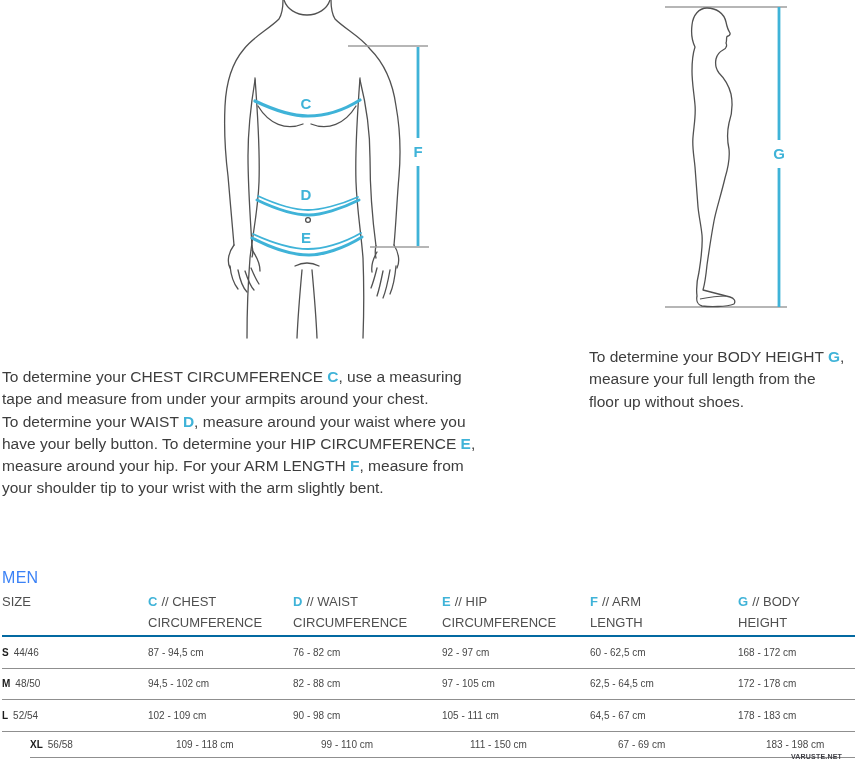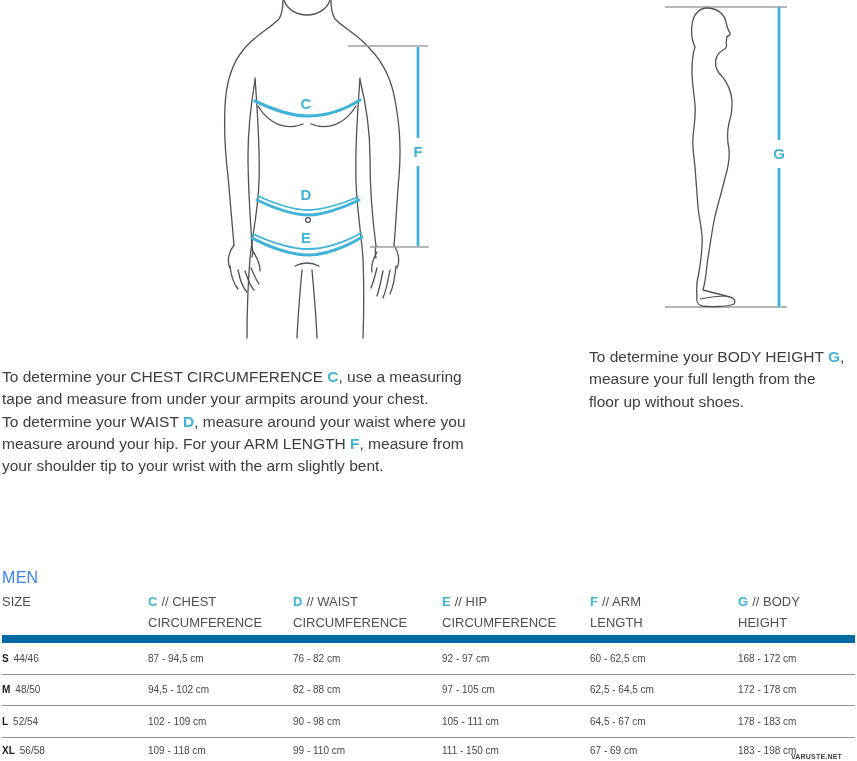--- a/index.html
+++ b/index.html
@@ -9,26 +9,26 @@
   .fig-label{font:bold 15px "Liberation Sans",sans-serif;fill:#3FB3D8;text-anchor:middle;}
   
   .instructions{position:absolute;color:#3d3d3d;font-size:15.5px;line-height:22.3px;}
   #instr-left{left:2px;top:366px;width:600px;}
   #instr-right{left:589px;top:346px;width:280px;}
   .accent{color:#3FB3D8;font-weight:bold;}
   
   #table-title{position:absolute;left:2px;top:569px;font-size:16px;font-weight:normal;color:#3b82f6;letter-spacing:.3px;}
   #size-table{position:absolute;left:2px;top:592px;width:853px;font-size:13px;color:#4f4f4f;}
   .grid{display:grid;grid-template-columns:146px 145px 149px 148px 148px auto;}
-  .header-row{border-bottom:8px solid #0369a1;padding-bottom:2px;}
+  .header-row{border-bottom:2px solid #0369a1;padding-bottom:2px;}
   .th{line-height:20.5px;}
   .th .accent:not(:empty){margin-right:4px;}
   .tr{height:30.5px;border-bottom:1px solid #8f8f8f;align-items:center;
       font-size:10px;color:#484848;}
-  .tr:last-child{height:25px;}
+  .tr:last-child{height:25px;margin-left:28px;}
   .size-cell b{color:#1c1c1c;margin-right:5px;}
   #watermark{position:absolute;right:15px;top:753px;font-size:7px;font-weight:bold;
              color:#3f3f46;letter-spacing:.2px;}
 </style>
 </head>
 <body>
 
 <div id="page">
 
   <svg style="left:222px;top:0;" width="210" height="338" viewBox="0 0 210 338">
@@ -129,20 +129,21 @@
              C 45,15 51,8 59,8 Z"></path>
     <path d="M 52,299 C 62,297 71,296 78,296" stroke="#515151" stroke-width="1.1" fill="none"></path>
     <path d="M 131,7 V 140 M 131,168 V 307" stroke="#3FB3D8" stroke-width="2.8" fill="none"></path>
     <text class="fig-label" x="131" y="159">G</text>
   </svg>
 
   <div class="instructions" id="instr-left">
     <div><span>To determine your CHEST CIRCUMFERENCE </span><span class="accent">C</span><span>, use a measuring</span></div>
     <div><span>tape and measure from under your armpits around your chest.</span><span class="accent"></span><span></span></div>
     <div><span>To determine your WAIST </span><span class="accent">D</span><span>, measure around your waist where you</span></div>
+    <div><span>have your belly button. To determine your HIP CIRCUMFERENCE </span><span class="accent">E</span><span>,</span></div>
     <div><span>measure around your hip. For your ARM LENGTH </span><span class="accent">F</span><span>, measure from</span></div>
     <div><span>your shoulder tip to your wrist with the arm slightly bent.</span><span class="accent"></span><span></span></div>
   </div>
 
   <div class="instructions" id="instr-right">
     <div><span>To determine your BODY HEIGHT </span><span class="accent">G</span><span>,</span></div>
     <div><span>measure your full length from the</span><span class="accent"></span><span></span></div>
     <div><span>floor up without shoes.</span><span class="accent"></span><span></span></div>
   </div>
 

